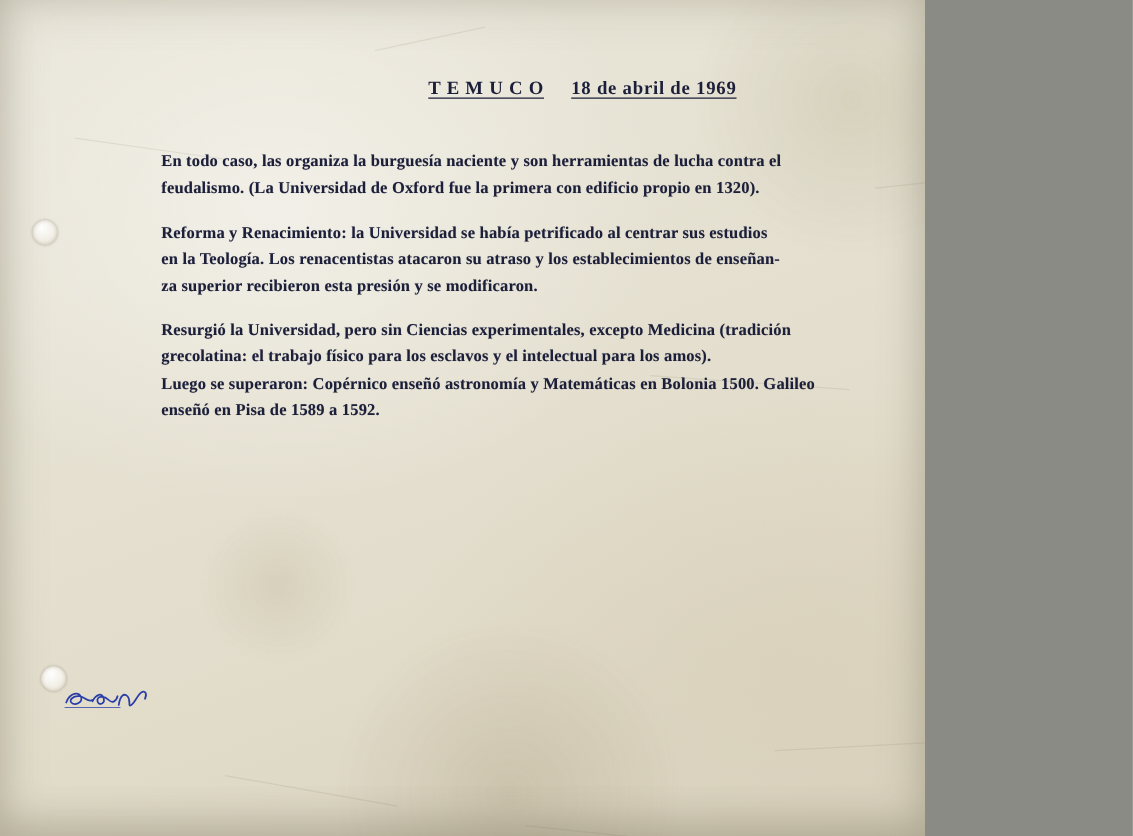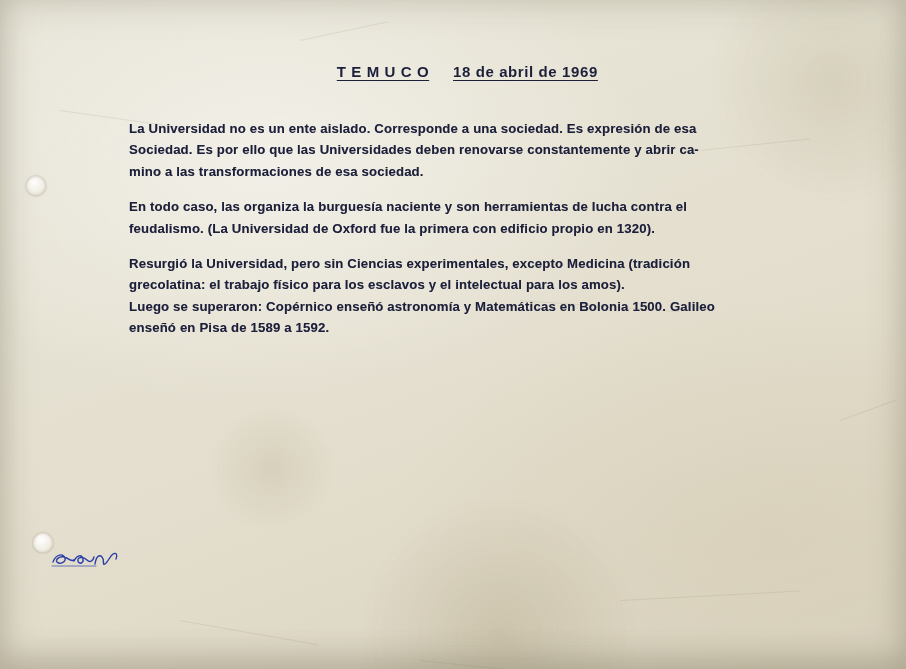--- a/index.html
+++ b/index.html
@@ -2,28 +2,28 @@
 <html><head>
 <meta charset="utf-8">
 <style>
   html, body {
     margin: 0;
     padding: 0;
     background: #8b8b86;
   }
   .page {
     position: relative;
-    width: 906px;
+    width: 740px;
     height: 669px;
     overflow: hidden;
     background:
       radial-gradient(ellipse 70% 60% at 30% 25%, rgba(255,255,255,0.45) 0%, rgba(255,255,255,0) 60%),
       radial-gradient(ellipse 60% 50% at 85% 80%, rgba(214,205,180,0.55) 0%, rgba(214,205,180,0) 70%),
       linear-gradient(160deg, #e9e6da 0%, #e6e2d3 35%, #e2dccb 65%, #d9d2bf 100%);
-    font-family: Liberation Sans, sans-serif;
+    font-family: Liberation Serif, serif;
     color: #1c1f3a;
   }
   
   .grain {
     position: absolute;
     inset: 0;
     pointer-events: none;
     background:
       radial-gradient(circle 140px at 12% 8%, rgba(255,255,255,0.35), rgba(255,255,255,0) 70%),
       radial-gradient(circle 180px at 92% 12%, rgba(200,192,168,0.35), rgba(200,192,168,0) 70%),
@@ -140,25 +140,25 @@
   <div class="hole h1"></div>
   <div class="hole h2"></div>
 
   <div class="doc">
 
     <div class="heading">
       <span class="underline">T E M U C O</span><span class="gap">     </span><span class="underline">18 de abril de 1969</span>
     </div>
 
     <div class="body">
-      <p class="para">La Universidad no es un ente aislado. Corresponde a una sociedad. Es expresión de esa
-Sociedad. Es por ello que las Universidades deben renovarse constantemente y abrir ca-
-mino a las transformaciones de esa sociedad.</p>
       <p class="para">En todo caso, las organiza la burguesía naciente y son herramientas de lucha contra el
 feudalismo. (La Universidad de Oxford fue la primera con edificio propio en 1320).</p>
+      <p class="para">Reforma y Renacimiento: la Universidad se había petrificado al centrar sus estudios
+en la Teología. Los renacentistas atacaron su atraso y los establecimientos de enseñan-
+za superior recibieron esta presión y se modificaron.</p>
       <p class="para">Resurgió la Universidad, pero sin Ciencias experimentales, excepto Medicina (tradición
 grecolatina: el trabajo físico para los esclavos y el intelectual para los amos).
 Luego se superaron: Copérnico enseñó astronomía y Matemáticas en Bolonia 1500. Galileo
 enseñó en Pisa de 1589 a 1592.</p>
     </div>
 
     <div class="signature">
       <svg width="70" height="24" viewBox="0 0 70 24" fill="none" xmlns="http://www.w3.org/2000/svg">
         <path d="M3 14 C6 6, 13 5, 15 10 C16 14, 10 17, 7 14 C5 12, 9 8, 14 9 C19 10, 20 14, 24 12" stroke="#2a3ea8" stroke-width="1.4" stroke-linecap="round" fill="none"></path>
         <path d="M24 13 C27 7, 32 6, 33 11 C34 15, 29 17, 28 13 C27 9, 33 8, 37 12 C40 15, 43 13, 44 9" stroke="#2a3ea8" stroke-width="1.4" stroke-linecap="round" fill="none"></path>

